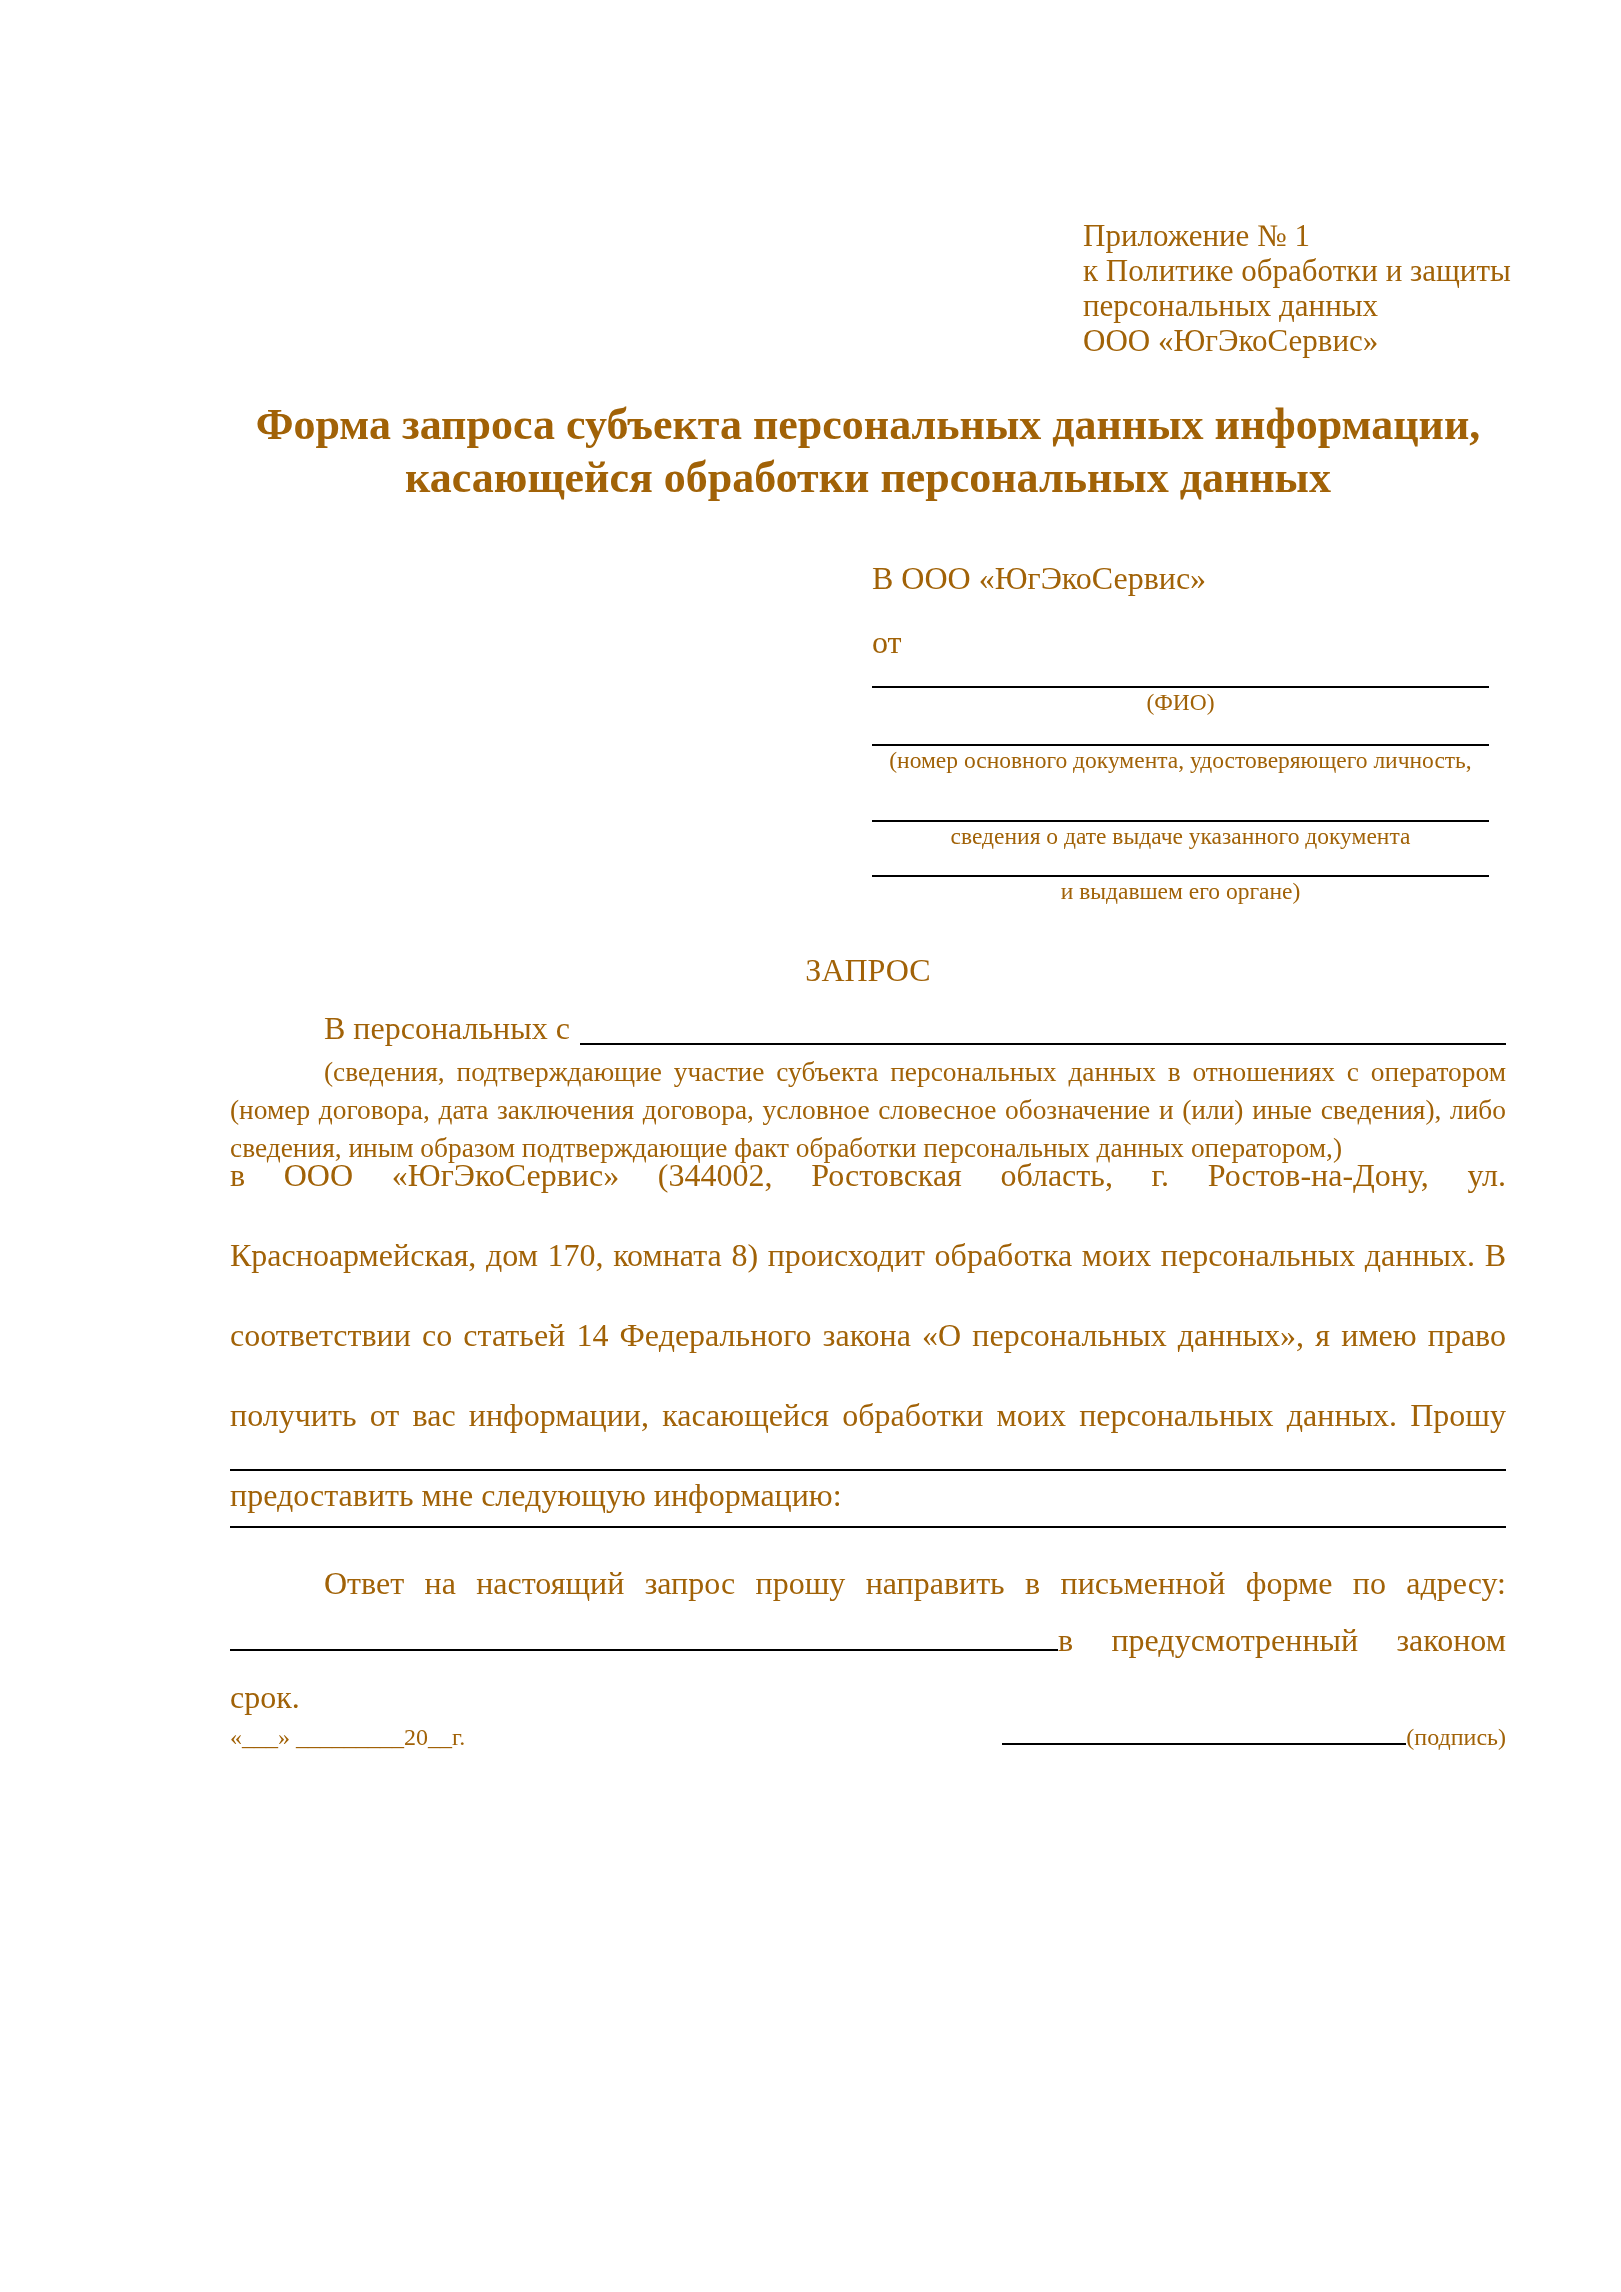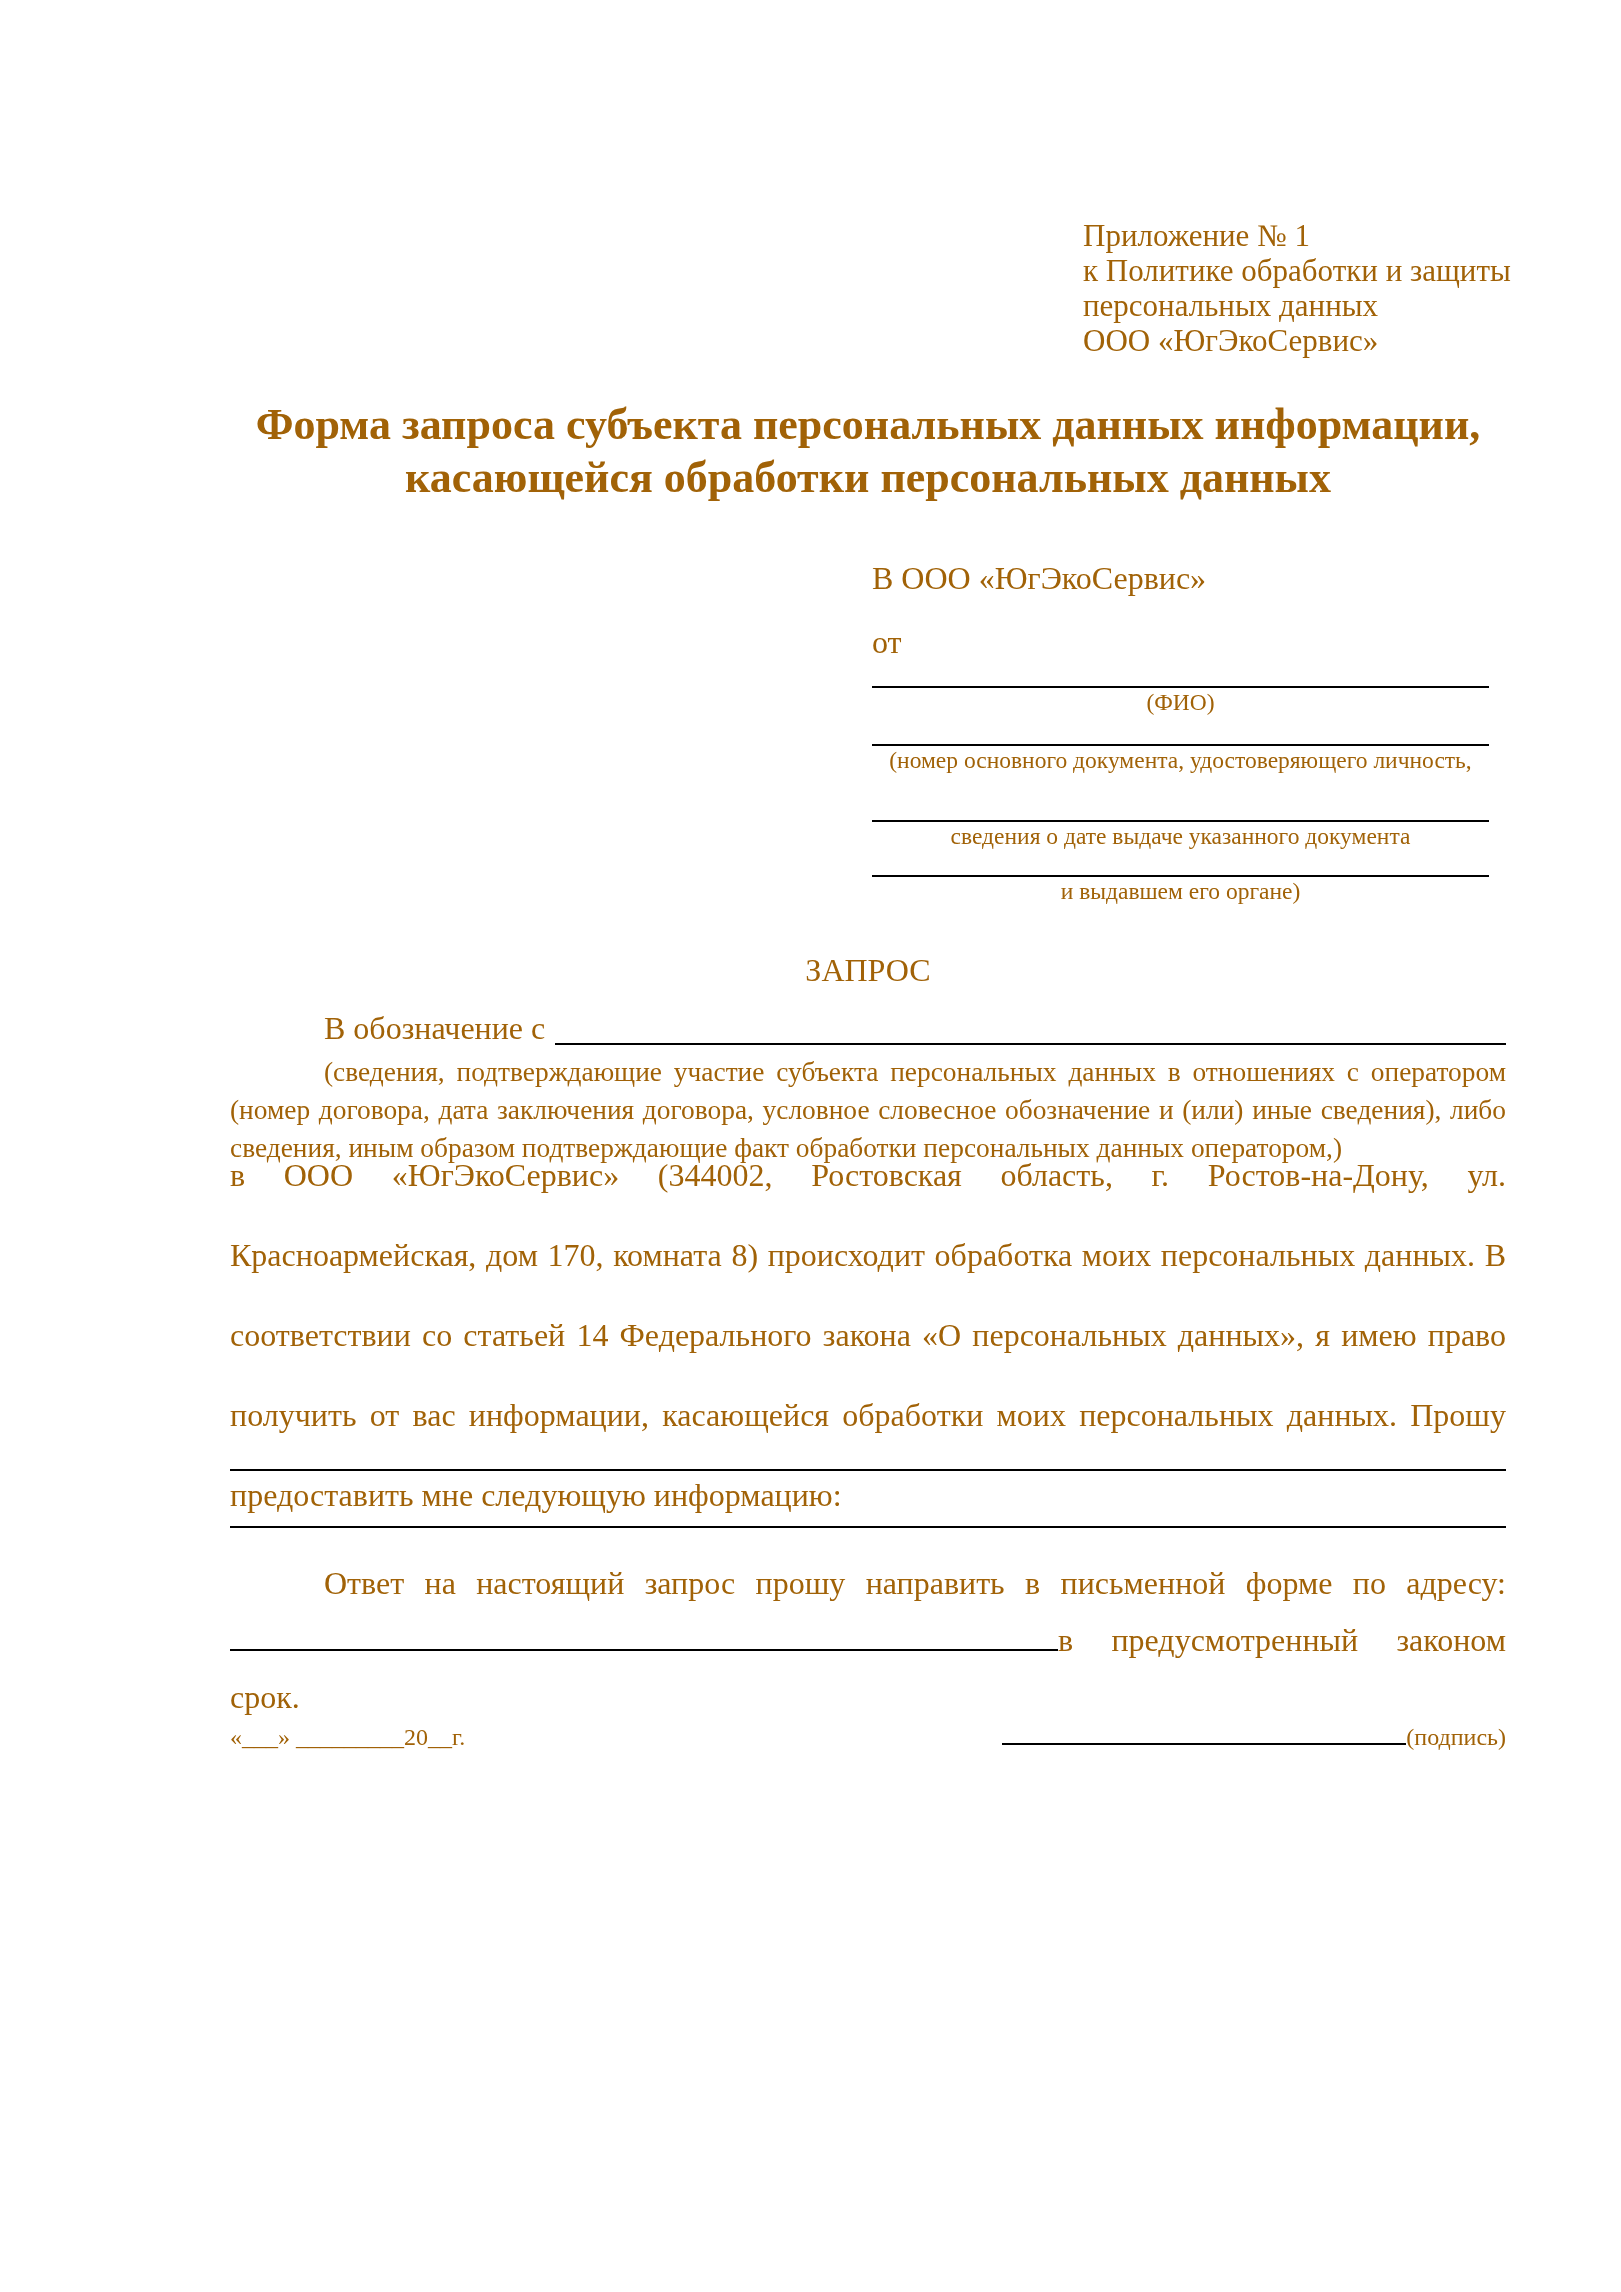--- a/index.html
+++ b/index.html
@@ -200,21 +200,21 @@
     <div class="blank b3"></div>
     <div class="blank-caption">сведения о дате выдаче указанного документа</div>
 
     <div class="blank b4"></div>
     <div class="blank-caption">и выдавшем его органе)</div>
   </div>
 
   <div class="request-heading">ЗАПРОС</div>
 
   <div class="basis-row">
-    <span class="lead">В обозначение с</span>
+    <span class="lead">В персональных с</span>
     <span class="fill-line"></span>
   </div>
 
   <div class="basis-note">(сведения, подтверждающие участие субъекта персональных данных в отношениях с оператором (номер договора, дата заключения договора, условное словесное обозначение и (или) иные сведения), либо сведения, иным образом подтверждающие факт обработки персональных данных оператором,)</div>
 
   <div class="body-par">в ООО «ЮгЭкоСервис» (344002, Ростовская область, г. Ростов-на-Дону, ул. Красноармейская, дом 170, комната 8) происходит обработка моих персональных данных. В соответствии со статьей 14 Федерального закона «О персональных данных», я имею право получить от вас информации, касающейся обработки моих персональных данных. Прошу предоставить мне следующую информацию:</div>
 
   <div class="rule r1"></div>
   <div class="rule r2"></div>
 

